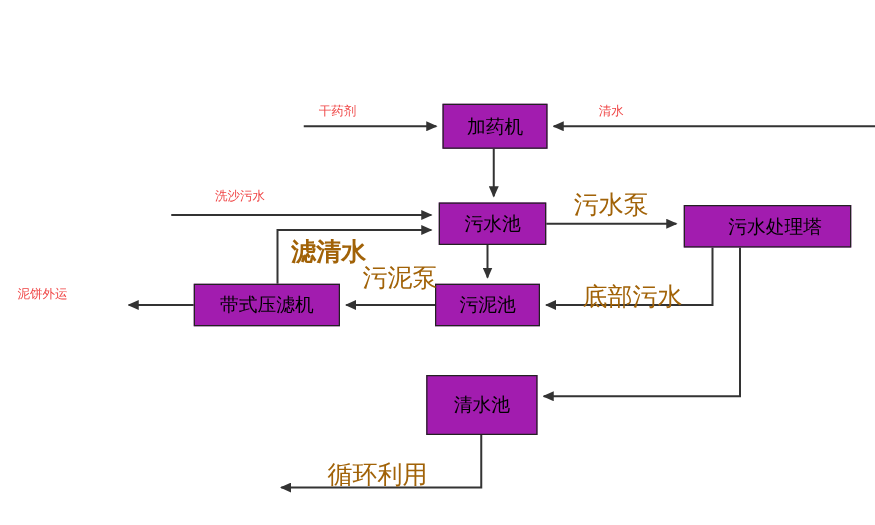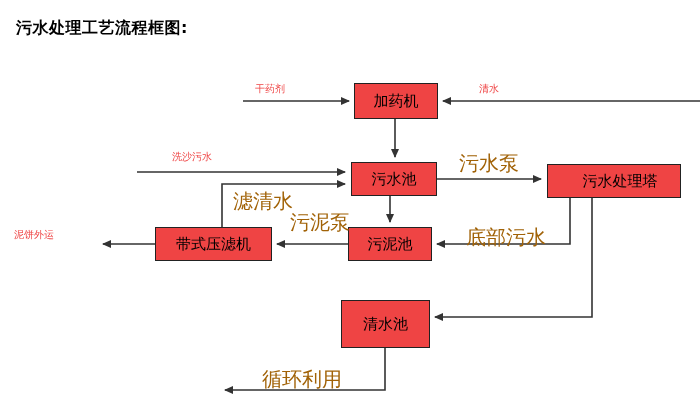--- a/index.html
+++ b/index.html
@@ -26,21 +26,21 @@
   }
   svg.flow-canvas{
     position:absolute;
     left:0;top:0;
     width:700px;height:420px;
   }
   .node-box{
     position:absolute;
     box-sizing:border-box;
     border:1px solid #222222;
-    background:#ef4444;
+    background:#a21caf;
     display:flex;
     align-items:center;
     justify-content:center;
     font-size:15px;
     color:#000000;
     white-space:nowrap;
   }
   .edge-label{
     position:absolute;
     font-size:20px;
@@ -53,21 +53,20 @@
     font-size:10px;
     color:#ef4444;
     white-space:nowrap;
   }
 </style>
 </head>
 <body>
 
 <div id="diagram-root">
 
-  <div id="page-title">污水处理工艺流程框图:</div>
 
   <svg class="flow-canvas" viewBox="0 0 700 420" xmlns="http://www.w3.org/2000/svg">
     <defs>
       <marker id="arrow-r" markerWidth="9" markerHeight="8" refX="8" refY="4" orient="auto" markerUnits="userSpaceOnUse">
         <path d="M0,0 L9,4 L0,8 z" fill="#333333"></path>
       </marker>
       <marker id="arrow-l" markerWidth="9" markerHeight="8" refX="8" refY="4" orient="auto" markerUnits="userSpaceOnUse">
         <path d="M0,0 L9,4 L0,8 z" fill="#333333"></path>
       </marker>
       <marker id="arrow-d" markerWidth="9" markerHeight="8" refX="8" refY="4" orient="auto" markerUnits="userSpaceOnUse">
@@ -126,21 +125,21 @@
   <div class="node-box" style="left:341px;top:300px;width:89px;height:48px;">
     <span>清水池</span>
   </div>
 
   <div class="term-label" style="left:255px;top:82px;">干药剂</div>
 
   <div class="term-label" style="left:479px;top:82px;">清水</div>
 
   <div class="term-label" style="left:172px;top:150px;">洗沙污水</div>
 
-  <div class="edge-label" style="left:233px;top:188px;">滤清水</div>
+  <div class="edge-label" style="left:233px;top:188px;font-weight:bold;">滤清水</div>
 
   <div class="edge-label" style="left:459px;top:150px;">污水泵</div>
 
   <div class="edge-label" style="left:466px;top:224px;">底部污水</div>
 
   <div class="edge-label" style="left:290px;top:209px;">污泥泵</div>
 
   <div class="term-label" style="left:14px;top:228px;">泥饼外运</div>
 
   <div class="edge-label" style="left:262px;top:366px;">循环利用</div>

